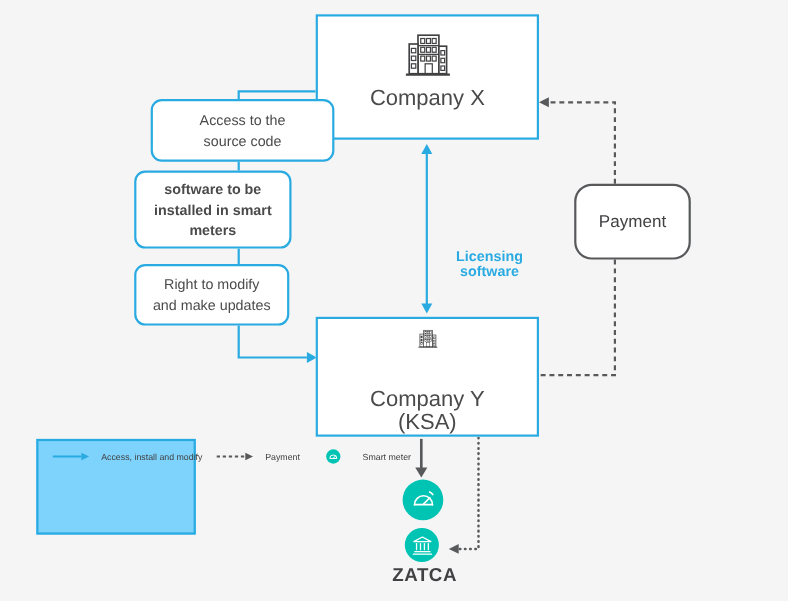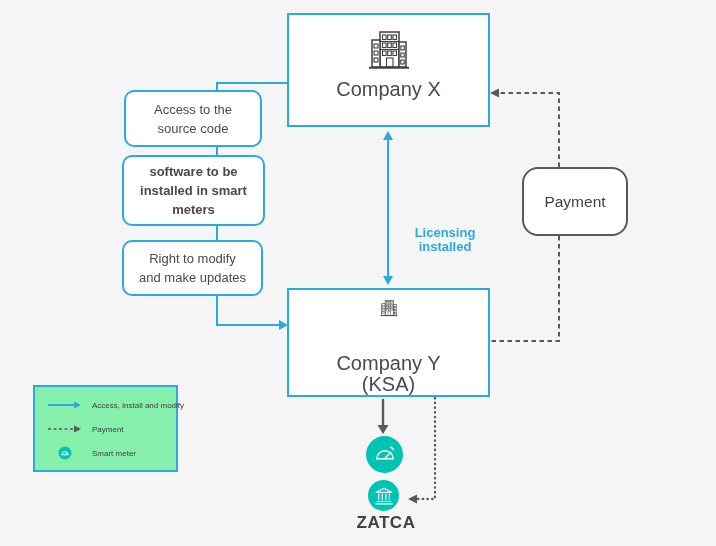--- a/index.html
+++ b/index.html
@@ -8,39 +8,39 @@
 
   .company-box{position:absolute;background:#fff;border:2px solid #29ABE2;box-sizing:border-box;
     display:flex;flex-direction:column;align-items:center;}
   .company-x{left:287px;top:13px;width:203px;height:114px;padding-top:14px;}
   .company-y{left:287px;top:288px;width:203px;height:109px;padding-top:9px;gap:28px;}
   .company-label{margin-top:8px;font-size:20px;color:#4A4A4B;line-height:21px;text-align:center;white-space:pre-line;}
 
   .note{position:absolute;background:#fff;border:2px solid #29ABE2;border-radius:10px;box-sizing:border-box;
     display:flex;align-items:center;justify-content:center;text-align:center;
     font-size:13px;line-height:19px;color:#4A4A4B;white-space:pre-line;}
-  .note1{left:124px;top:90px;width:138px;height:57px;}
+  .note1{left:137px;top:90px;width:167px;height:57px;}
   .note2{left:122px;top:155px;width:143px;height:71px;font-weight:bold;}
   .note3{left:122px;top:240px;width:141px;height:56px;}
 
   .payment-box{position:absolute;left:522px;top:167px;width:106px;height:69px;background:#fff;
     border:2px solid #58595B;border-radius:16px;box-sizing:border-box;
     display:flex;align-items:center;justify-content:center;font-size:15.5px;color:#414042;}
 
   .licensing-label{position:absolute;left:398px;top:226px;width:94px;text-align:center;
     color:#29ABE2;font-size:13px;font-weight:600;line-height:14px;white-space:pre-line;}
 
   .circle{position:absolute;border-radius:50%;background:#00C4B3;display:flex;align-items:center;justify-content:center;}
   .meter-circle{left:366px;top:436px;width:37px;height:37px;}
   .zatca-circle{left:368px;top:480px;width:31px;height:31px;}
   .zatca-label{position:absolute;left:346px;top:513px;width:80px;text-align:center;
     font-size:17px;font-weight:700;letter-spacing:.5px;color:#414042;}
 
-  .legend{position:absolute;left:33px;top:385px;width:145px;height:87px;background:#86efac;
-    border:2px solid #29ABE2;box-sizing:border-box;display:flex;flex-direction:column;justify-content:space-around;
+  .legend{position:absolute;left:33px;top:399px;width:145px;height:87px;background:#7dd3fc;
+    border:2px solid #29ABE2;box-sizing:border-box;display:flex;justify-content:space-around;
     padding:6px 0 5px 0;}
   .legend-row{display:flex;align-items:center;height:16px;}
   .legend-swatch{width:38px;margin-left:11px;display:flex;align-items:center;justify-content:center;flex:none;}
   .legend-label{margin-left:8px;font-size:8px;color:#414042;white-space:nowrap;}
 </style>
 </head>
 <body>
 
 <div class="canvas">
 
@@ -141,21 +141,21 @@
 source code</div>
   <div class="note note2">software to be
 installed in smart
 meters</div>
   <div class="note note3">Right to modify
 and make updates</div>
 
   <div class="payment-box">Payment</div>
 
   <div class="licensing-label">Licensing
-installed</div>
+software</div>
 
   <div class="circle meter-circle">
     <svg width="26" height="26" viewBox="0 0 24 24">
       <g fill="none" stroke="#ffffff" stroke-width="1.4" stroke-linecap="round">
         <path d="M4.5 15.5 A 7.5 7.5 0 0 1 19.5 15.5"></path>
         <line x1="4.5" y1="15.5" x2="19.5" y2="15.5"></line>
         <line x1="12" y1="15" x2="17.3" y2="9.7"></line>
         <path d="M17.2 4.8 a 5 5 0 0 1 2.6 2.2"></path>
       </g>
     </svg>

